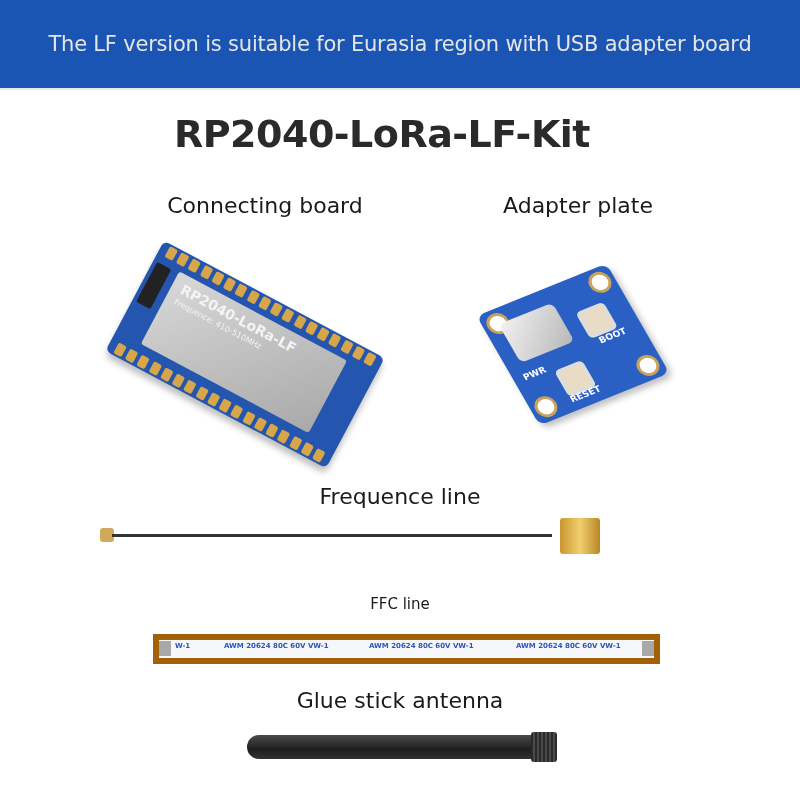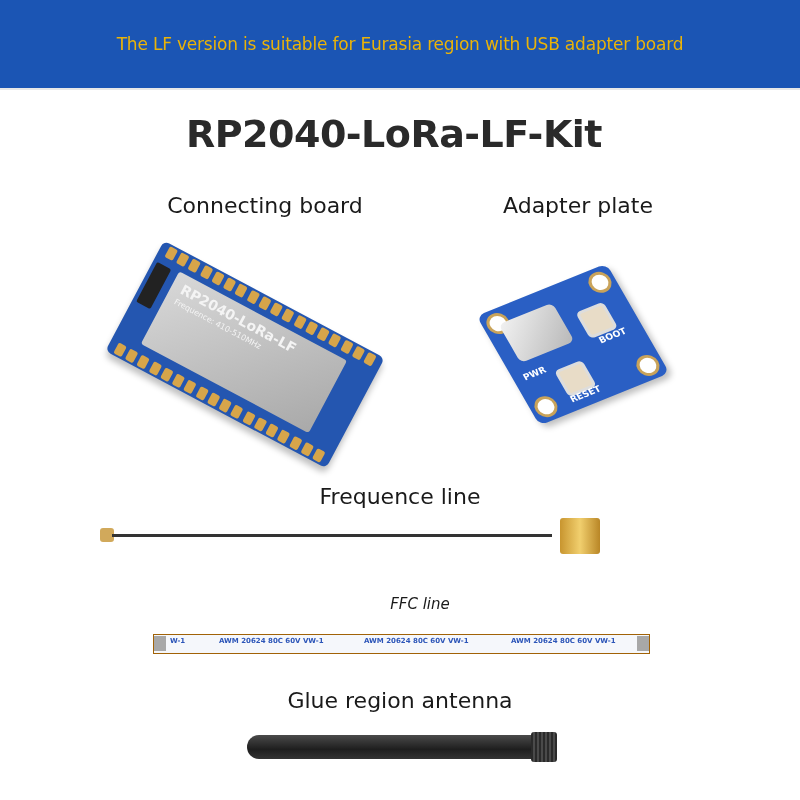--- a/index.html
+++ b/index.html
@@ -1,19 +1,19 @@
 <!DOCTYPE html>
 <html><head>
 <meta charset="utf-8">
 <style>
   html, body { margin: 0; padding: 0; }
   body { width: 800px; height: 800px; background: #ffffff; position: relative; overflow: hidden; font-family: "DejaVu Sans", "Liberation Sans", sans-serif; color: #1a1a1a; }
   .banner { position: absolute; left: 0; top: 0; width: 800px; height: 88px; background: #1b55b4; display: flex; align-items: center; justify-content: center; border-bottom: 2px solid #e8e8e8; }
-  .banner span { color: #eab308; font-size: 17px; letter-spacing: -0.2px; }
-  .title { position: absolute; left: 0; top: 112px; width: 764px; text-align: center; font-size: 38px; font-weight: bold; color: #2a2a2a; letter-spacing: -0.5px; padding-left: 12px; }
+  .banner span { color: #e5e5e5; font-size: 21px; letter-spacing: -0.2px; }
+  .title { position: absolute; left: 0; top: 112px; width: 764px; text-align: center; font-size: 38px; font-weight: bold; color: #2a2a2a; letter-spacing: -0.5px; }
   .label { position: absolute; text-align: center; font-size: 22px; color: #1a1a1a; }
   .label.small { font-size: 15px; }
   .item { position: absolute; }
 
   
   .devboard { left: 100px; top: 232px; width: 290px; height: 245px; }
   .devboard .pcb { position: absolute; left: 20px; top: 60px; width: 250px; height: 125px; background: #2456b0; border-radius: 6px; transform: rotate(28deg); box-shadow: 2px 5px 6px rgba(0,0,0,0.25); }
   .devboard .shield { position: absolute; left: 28px; top: 20px; width: 190px; height: 82px; background: linear-gradient(135deg,#d8d8d8,#a9a9a9); border-radius: 3px; }
   .devboard .shield-text { position: absolute; left: 10px; top: 6px; color: #f4f4f4; font-size: 14px; font-weight: bold; }
   .devboard .shield-sub { position: absolute; left: 10px; top: 24px; color: #f4f4f4; font-size: 8px; }
@@ -30,21 +30,21 @@
   .adapter .btn { position: absolute; width: 24px; height: 24px; background: #e8dcc7; border-radius: 5px; border: 3px solid #ddd; }
   .adapter .silk { position: absolute; color: #fff; font-size: 9px; font-weight: bold; }
 
   
   .cable { left: 100px; top: 518px; width: 500px; height: 40px; }
   .cable .wire { position: absolute; left: 12px; top: 16px; width: 440px; height: 3px; background: #333; }
   .cable .ufl { position: absolute; left: 0px; top: 10px; width: 14px; height: 14px; background: #d1a95b; border-radius: 3px; }
   .cable .sma { position: absolute; left: 460px; top: 0px; width: 40px; height: 36px; background: linear-gradient(90deg,#c8952f,#f1cf6e,#b98626); border-radius: 3px; }
 
   
-  .ffc { left: 153px; top: 634px; width: 495px; height: 18px; background: #f5f7fb; border: 1px solid #a16207; }
+  .ffc { left: 153px; top: 634px; width: 495px; height: 18px; background: #f5f7fb; border: 6px solid #a16207; }
   .ffc .end { position: absolute; top: 1px; width: 12px; height: 15px; background: #a8a8a8; }
   .ffc .print { position: absolute; top: 2px; font-size: 7px; color: #2c55b8; font-weight: bold; white-space: nowrap; }
 
   
   .antenna { left: 247px; top: 730px; width: 325px; height: 36px; }
   .antenna .body { position: absolute; left: 0; top: 5px; width: 290px; height: 24px; background: linear-gradient(180deg,#4a4a4a,#1e1e1e 60%,#333); border-radius: 12px 3px 3px 12px; }
   .antenna .knurl { position: absolute; left: 284px; top: 2px; width: 26px; height: 30px; background: repeating-linear-gradient(90deg,#2a2a2a 0 2px,#4a4a4a 2px 4px); border-radius: 3px; }
 </style>
 </head>
 <body>
@@ -123,27 +123,27 @@
   </div>
 </div>
 
 <div class="label" style="left:270px; top:484px; width:260px;">Frequence line</div>
 <div class="item cable">
   <div class="ufl"></div>
   <div class="wire"></div>
   <div class="sma"></div>
 </div>
 
-<div class="label small" style="left:360px; top:595px; width:120px;font-style:italic;">FFC line</div>
+<div class="label small" style="left:340px; top:595px; width:120px;">FFC line</div>
 <div class="item ffc">
   <div class="end" style="left:0;"></div>
   <div class="print" style="left:16px;">W-1</div>
   <div class="print" style="left:65px;">AWM  20624  80C  60V  VW-1</div>
   <div class="print" style="left:210px;">AWM  20624  80C  60V  VW-1</div>
   <div class="print" style="left:357px;">AWM  20624  80C  60V  VW-1</div>
   <div class="end" style="right:0;"></div>
 </div>
 
-<div class="label" style="left:250px; top:688px; width:300px;">Glue region antenna</div>
+<div class="label" style="left:250px; top:688px; width:300px;">Glue stick antenna</div>
 <div class="item antenna">
   <div class="body"></div>
   <div class="knurl"></div>
 </div>
 
 </body></html>

